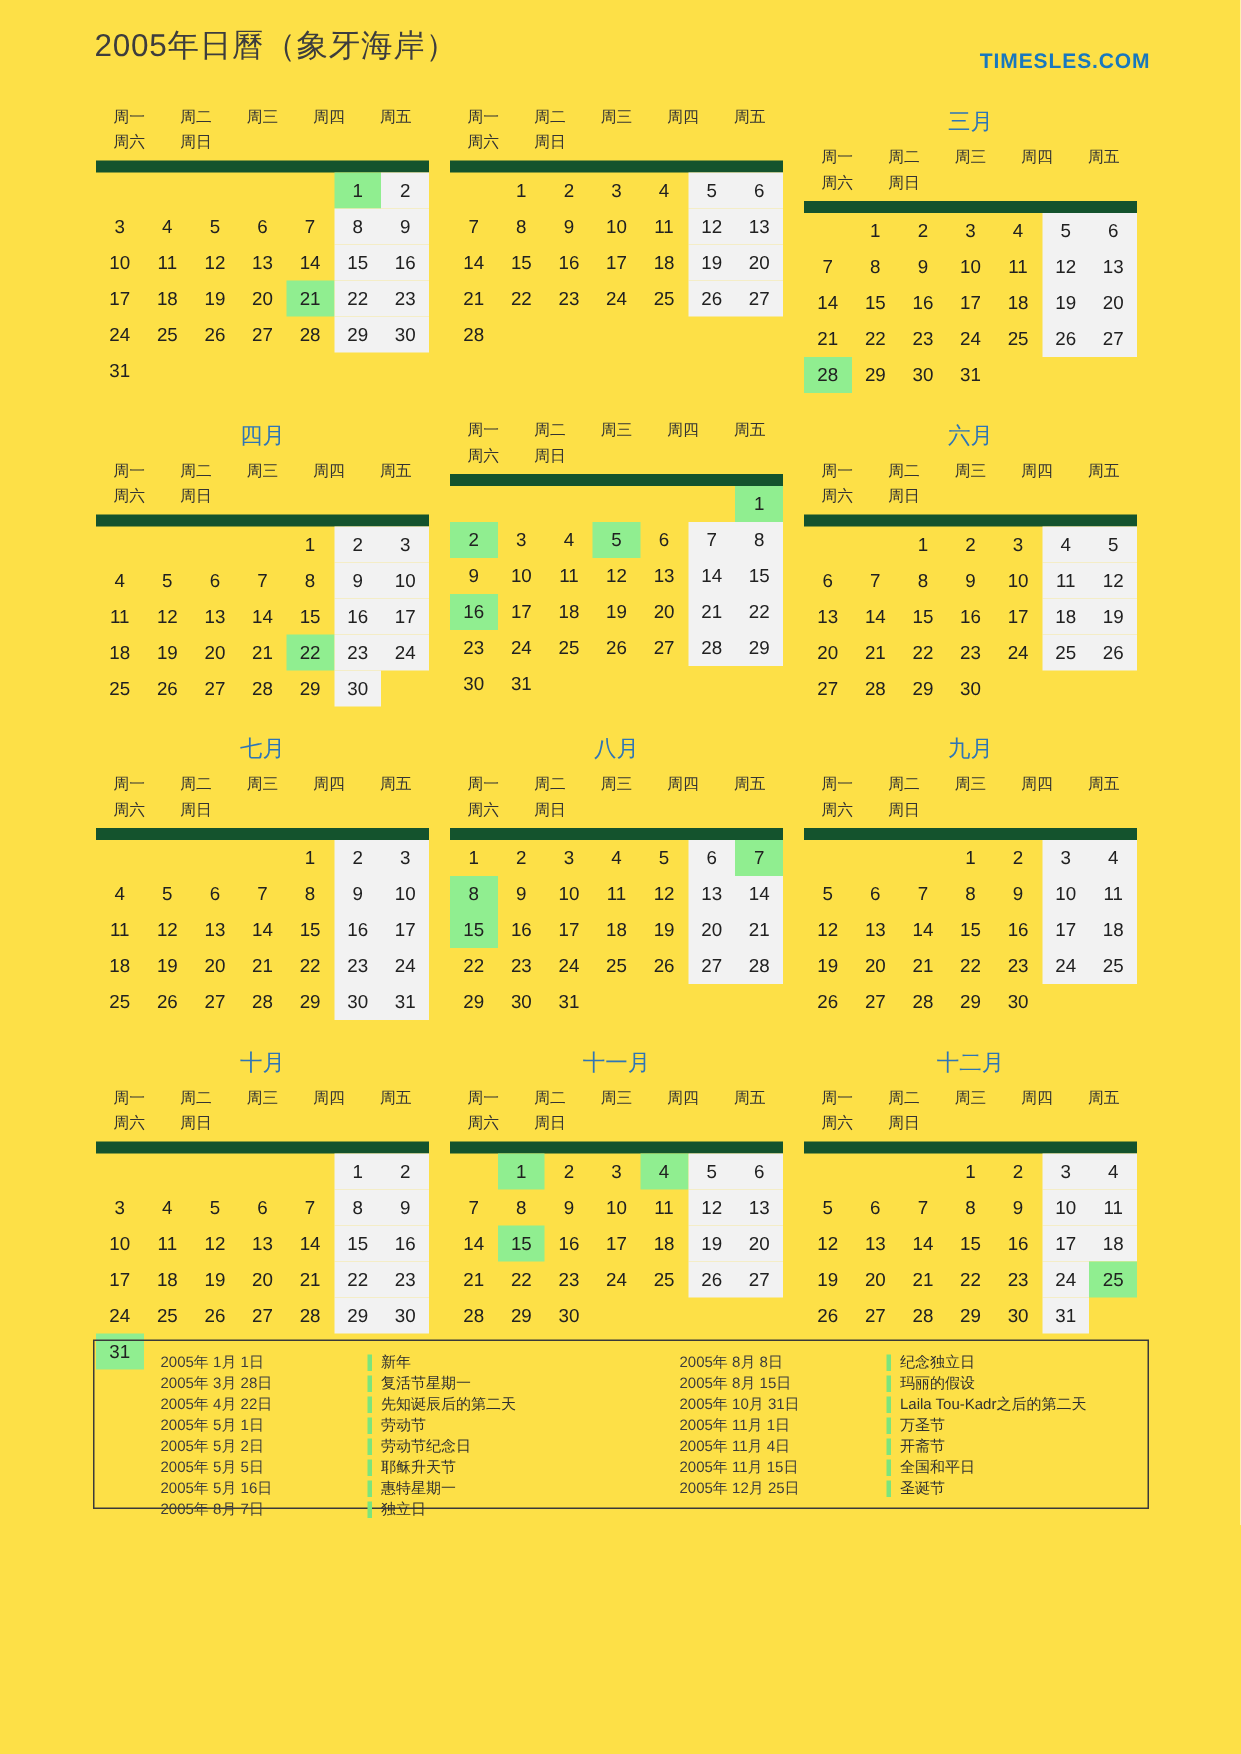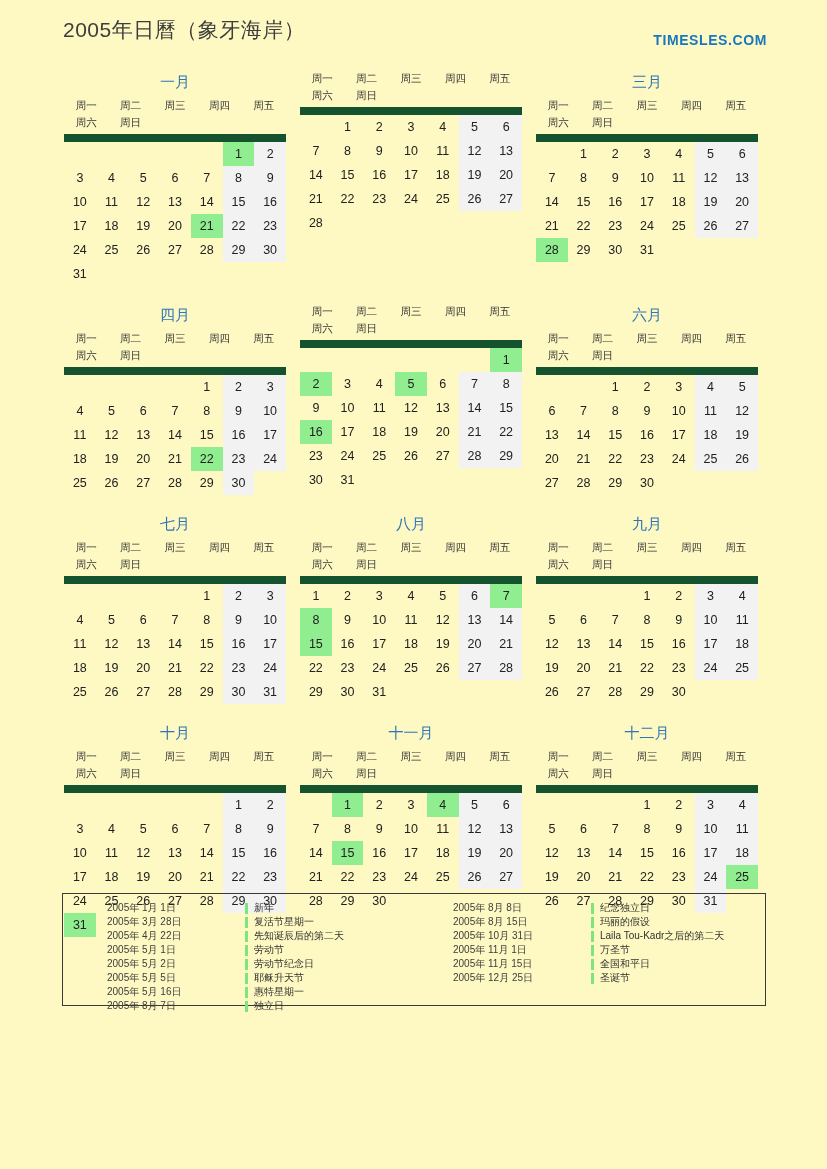--- a/index.html
+++ b/index.html
@@ -1,16 +1,16 @@
 <!DOCTYPE html>
 <html><head>
 <meta charset="utf-8">
 <style>
   html,body{margin:0;padding:0;background:#fff;}
-  .page{position:relative;width:827px;height:1169px;background:#fef9c3;
+  .page{position:relative;width:827px;height:1169px;background:#fde047;
         font-family:"Liberation Sans","DejaVu Sans",sans-serif;overflow:hidden;}
 
   
   .header{position:absolute;left:63px;top:16px;width:704px;display:flex;
           justify-content:space-between;align-items:flex-start;}
   .page-title{font-size:21px;color:#3d3d3d;letter-spacing:0.5px;}
   .site-link{font-size:14px;font-weight:bold;color:#1878be;letter-spacing:0.6px;
              margin-top:16px;text-decoration:none;cursor:pointer;}
 
   
@@ -42,21 +42,20 @@
 
 <div class="page">
 
   <div class="header">
     <div class="page-title">2005年日曆（象牙海岸）</div>
     <div class="site-link">TIMESLES.COM</div>
   </div>
 
   <div class="months">
       <div class="month">
-        <div class="month-title">一月</div>
         <div class="weekdays">
           <div class="wd">周一</div>
           <div class="wd">周二</div>
           <div class="wd">周三</div>
           <div class="wd">周四</div>
           <div class="wd">周五</div>
           <div class="wd">周六</div>
           <div class="wd">周日</div>
         </div>
         <div class="days">
@@ -712,20 +711,25 @@
         <span class="l-date">2005年 10月 31日</span>
         <span class="l-bar"></span>
         <span class="l-name">Laila Tou-Kadr之后的第二天</span>
       </div>
       <div class="lrow">
         <span class="l-date">2005年 11月 1日</span>
         <span class="l-bar"></span>
         <span class="l-name">万圣节</span>
       </div>
       <div class="lrow">
+        <span class="l-date">2005年 11月 4日</span>
+        <span class="l-bar"></span>
+        <span class="l-name">开斋节</span>
+      </div>
+      <div class="lrow">
         <span class="l-date">2005年 11月 15日</span>
         <span class="l-bar"></span>
         <span class="l-name">全国和平日</span>
       </div>
       <div class="lrow">
         <span class="l-date">2005年 12月 25日</span>
         <span class="l-bar"></span>
         <span class="l-name">圣诞节</span>
       </div>
     </div>

